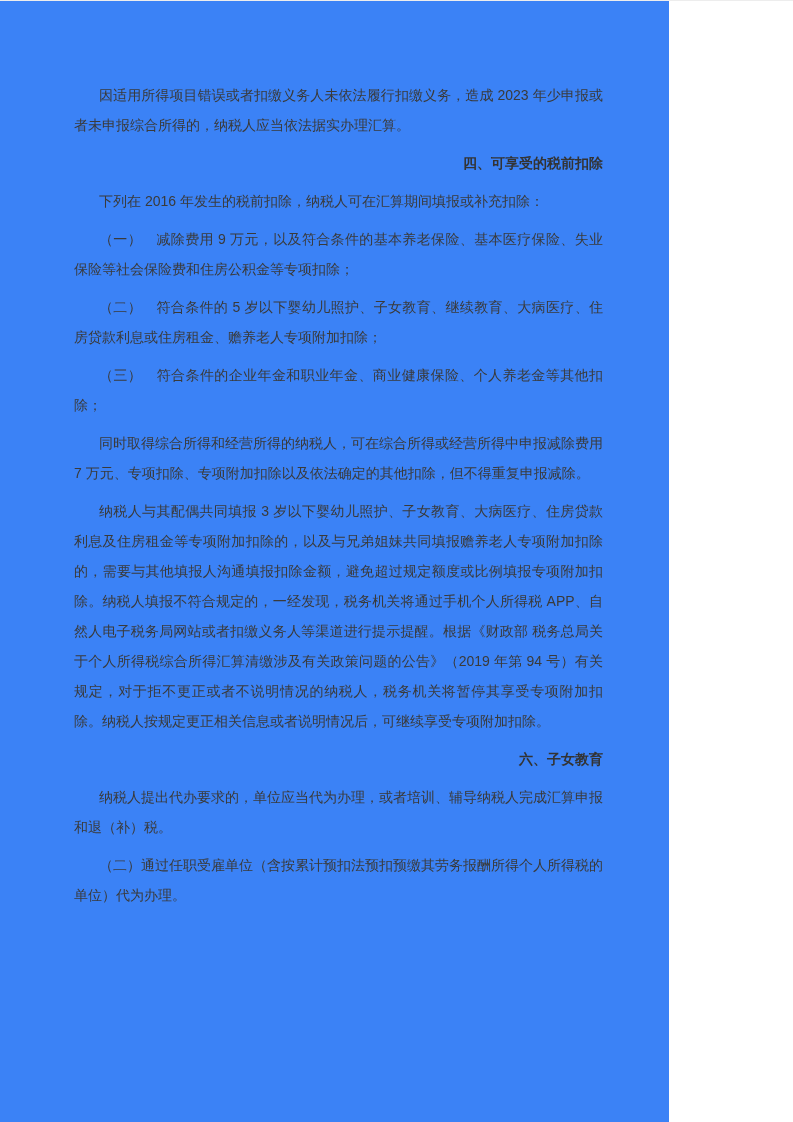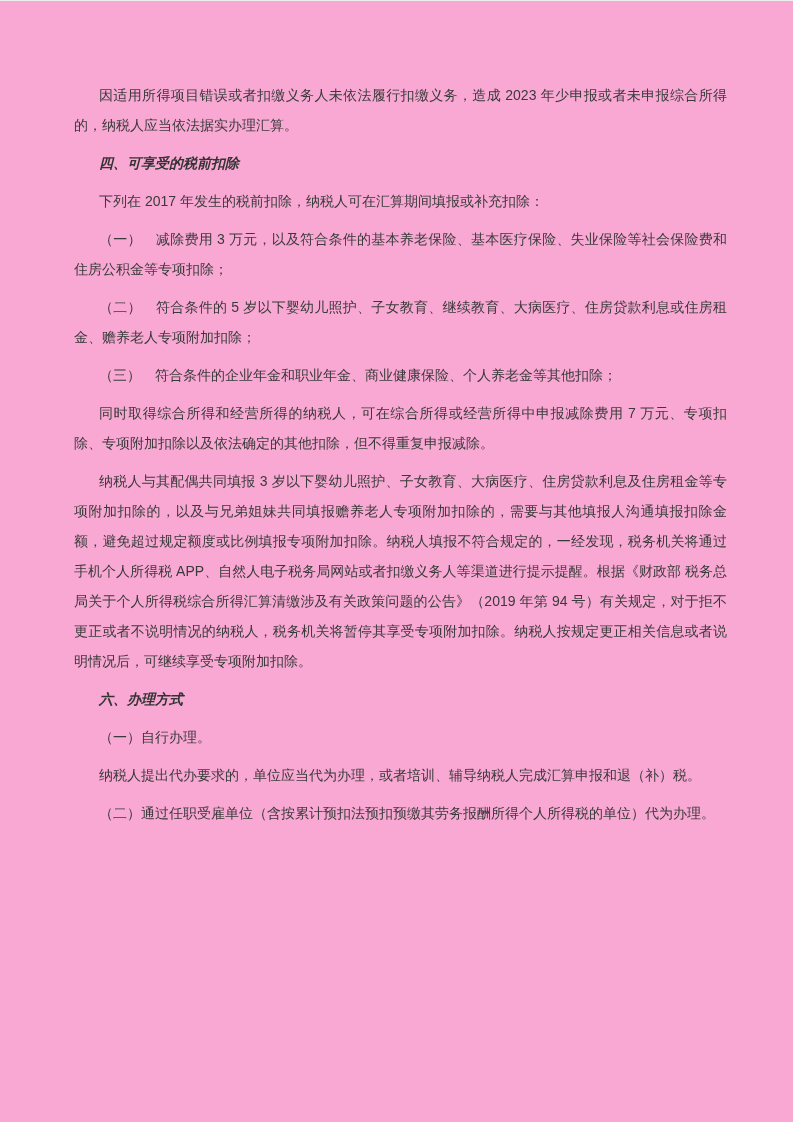--- a/index.html
+++ b/index.html
@@ -15,56 +15,54 @@
     position: relative;
   }
   .page-top-edge {
     position: absolute;
     top: 0; left: 0; right: 0;
     height: 1px;
     background: #ededed;
   }
   .page {
     box-sizing: border-box;
-    width: 793px;
+    width: 669px;
     min-height: 1122px;
     padding: 80px 66px 60px 74px;
-    background: #f9a8d4;
+    background: #3b82f6;
   }
   .doc-body p,
   .doc-body h3 {
     margin: 0 0 8px 0;
     font-size: 14px;
     line-height: 30px;
     color: #3a3a3a;
     text-indent: 25px;
     text-align: justify;
     font-weight: normal;
     word-break: break-all;
   }
   .doc-body h3.heading {
     font-weight: bold;
     color: #333333;
-    text-align: left;
-    font-style: italic;
+    text-align: right;
   }
 </style>
 </head>
 <body>
 
 <div class="page-top-edge"></div>
 
 <div class="page">
   <div class="doc-body" id="doc-body">
       <p class="paragraph">因适用所得项目错误或者扣缴义务人未依法履行扣缴义务，造成 2023 年少申报或者未申报综合所得的，纳税人应当依法据实办理汇算。</p>
       <h3 class="heading">四、可享受的税前扣除</h3>
-      <p class="paragraph">下列在 2017 年发生的税前扣除，纳税人可在汇算期间填报或补充扣除：</p>
-      <p class="paragraph">（一）　减除费用 3 万元，以及符合条件的基本养老保险、基本医疗保险、失业保险等社会保险费和住房公积金等专项扣除；</p>
+      <p class="paragraph">下列在 2016 年发生的税前扣除，纳税人可在汇算期间填报或补充扣除：</p>
+      <p class="paragraph">（一）　减除费用 9 万元，以及符合条件的基本养老保险、基本医疗保险、失业保险等社会保险费和住房公积金等专项扣除；</p>
       <p class="paragraph">（二）　符合条件的 5 岁以下婴幼儿照护、子女教育、继续教育、大病医疗、住房贷款利息或住房租金、赡养老人专项附加扣除；</p>
       <p class="paragraph">（三）　符合条件的企业年金和职业年金、商业健康保险、个人养老金等其他扣除；</p>
       <p class="paragraph">同时取得综合所得和经营所得的纳税人，可在综合所得或经营所得中申报减除费用 7 万元、专项扣除、专项附加扣除以及依法确定的其他扣除，但不得重复申报减除。</p>
       <p class="paragraph">纳税人与其配偶共同填报 3 岁以下婴幼儿照护、子女教育、大病医疗、住房贷款利息及住房租金等专项附加扣除的，以及与兄弟姐妹共同填报赡养老人专项附加扣除的，需要与其他填报人沟通填报扣除金额，避免超过规定额度或比例填报专项附加扣除。纳税人填报不符合规定的，一经发现，税务机关将通过手机个人所得税 APP、自然人电子税务局网站或者扣缴义务人等渠道进行提示提醒。根据《财政部 税务总局关于个人所得税综合所得汇算清缴涉及有关政策问题的公告》（2019 年第 94 号）有关规定，对于拒不更正或者不说明情况的纳税人，税务机关将暂停其享受专项附加扣除。纳税人按规定更正相关信息或者说明情况后，可继续享受专项附加扣除。</p>
-      <h3 class="heading">六、办理方式</h3>
-      <p class="paragraph">（一）自行办理。</p>
+      <h3 class="heading">六、子女教育</h3>
       <p class="paragraph">纳税人提出代办要求的，单位应当代为办理，或者培训、辅导纳税人完成汇算申报和退（补）税。</p>
       <p class="paragraph">（二）通过任职受雇单位（含按累计预扣法预扣预缴其劳务报酬所得个人所得税的单位）代为办理。</p>
     </div>
 </div>
 
 </body></html>

